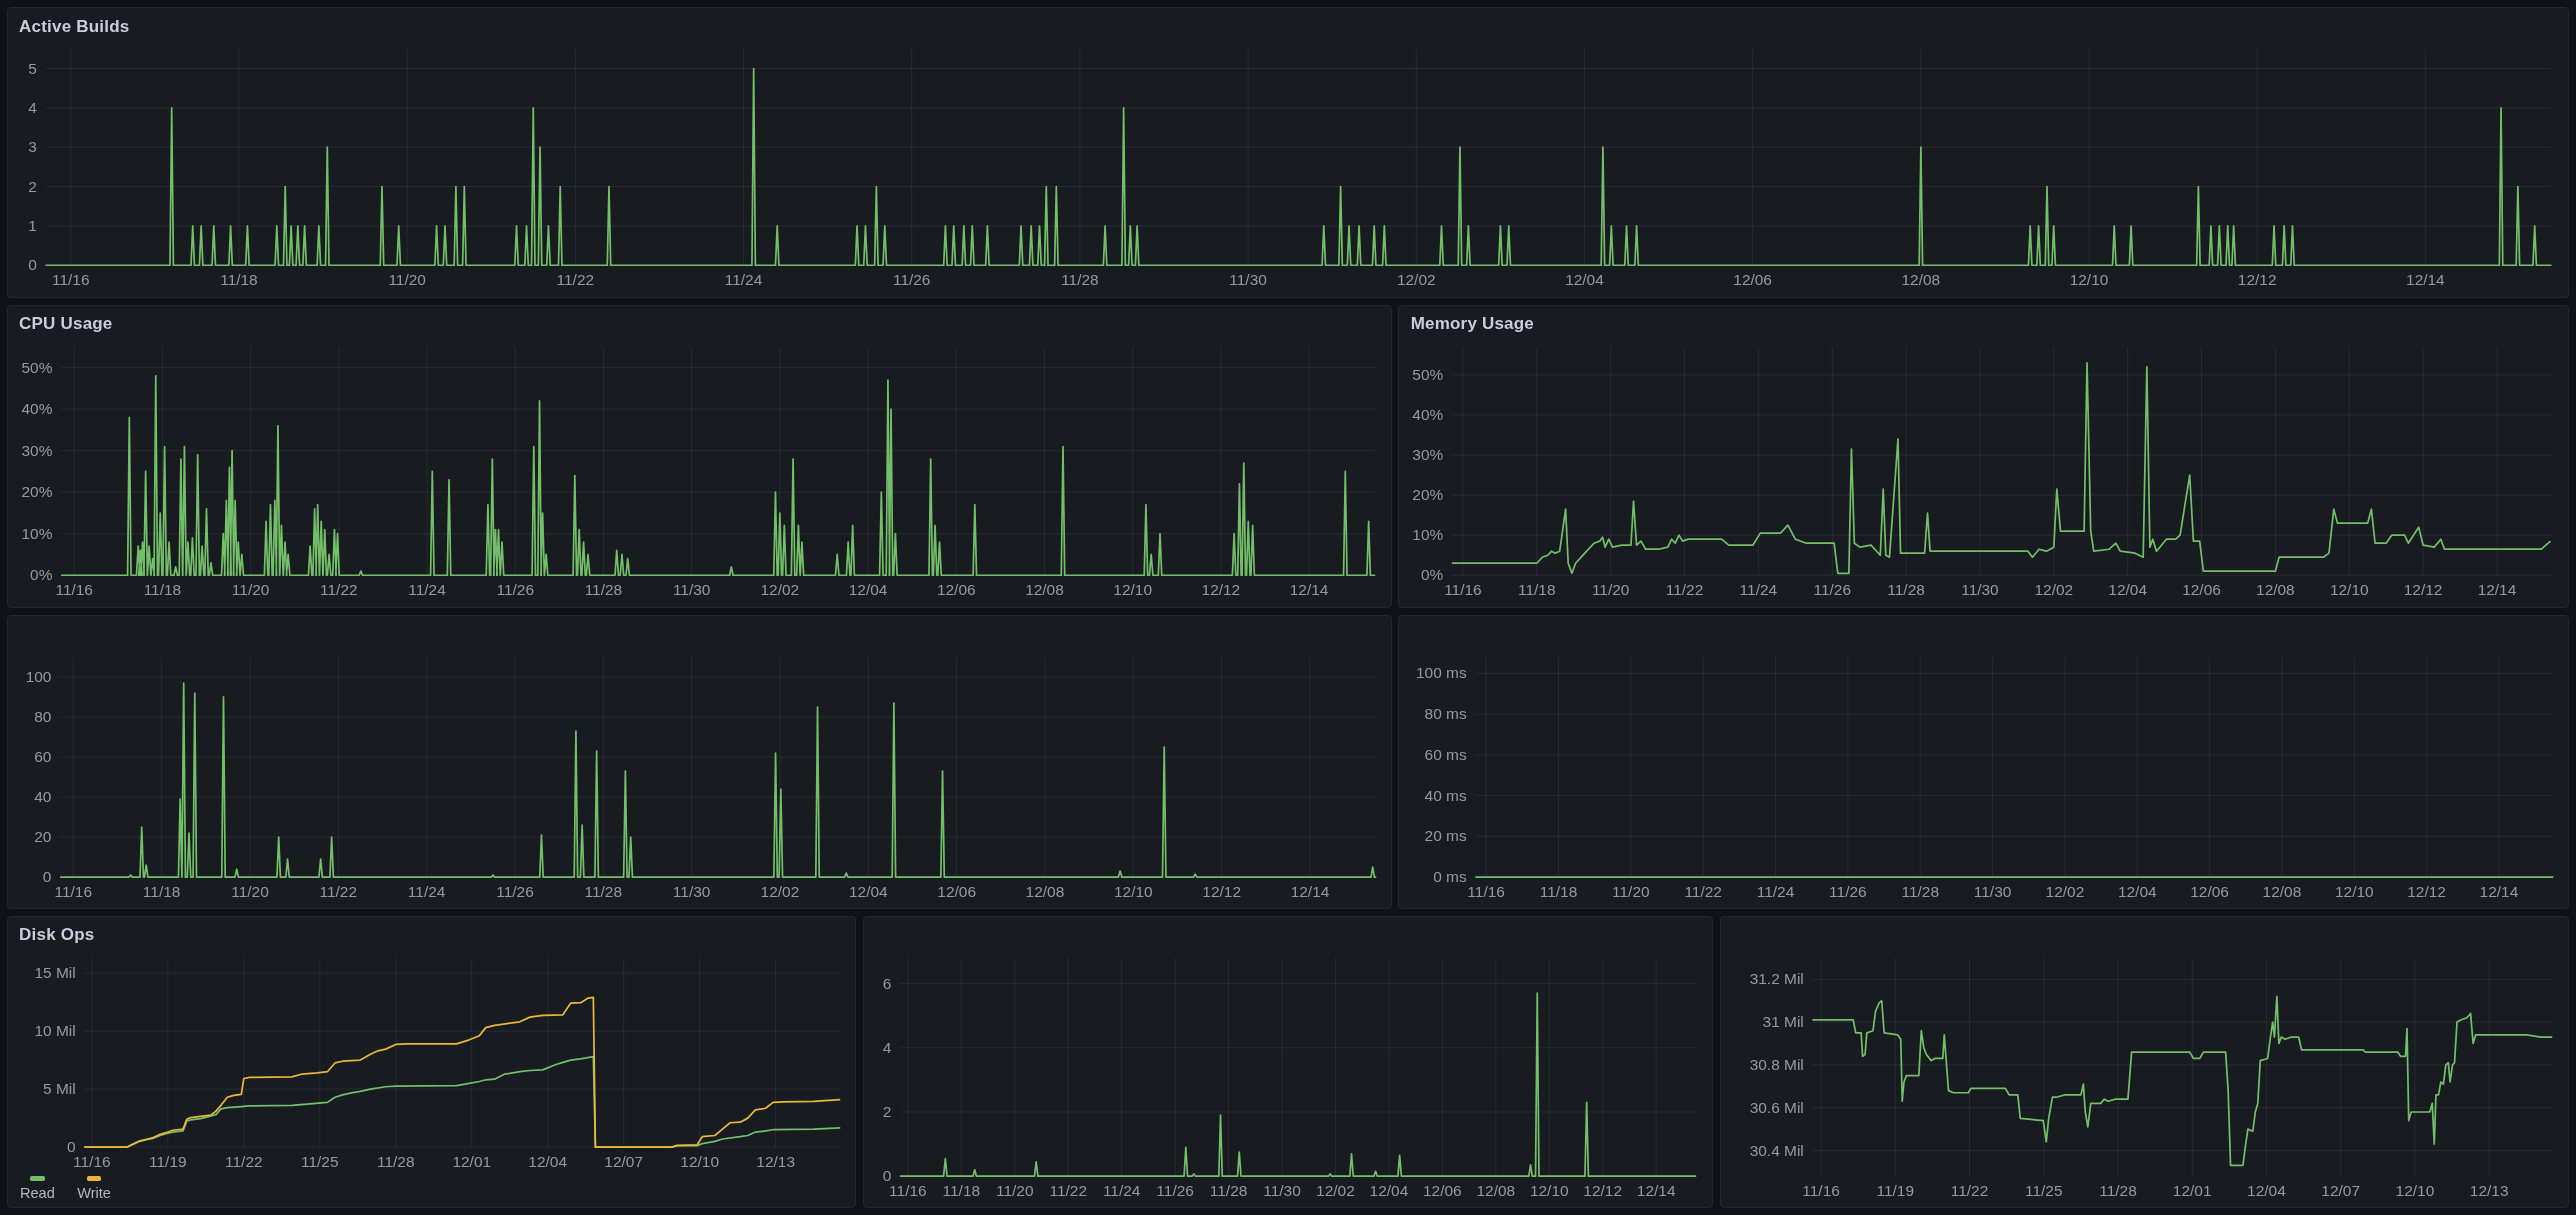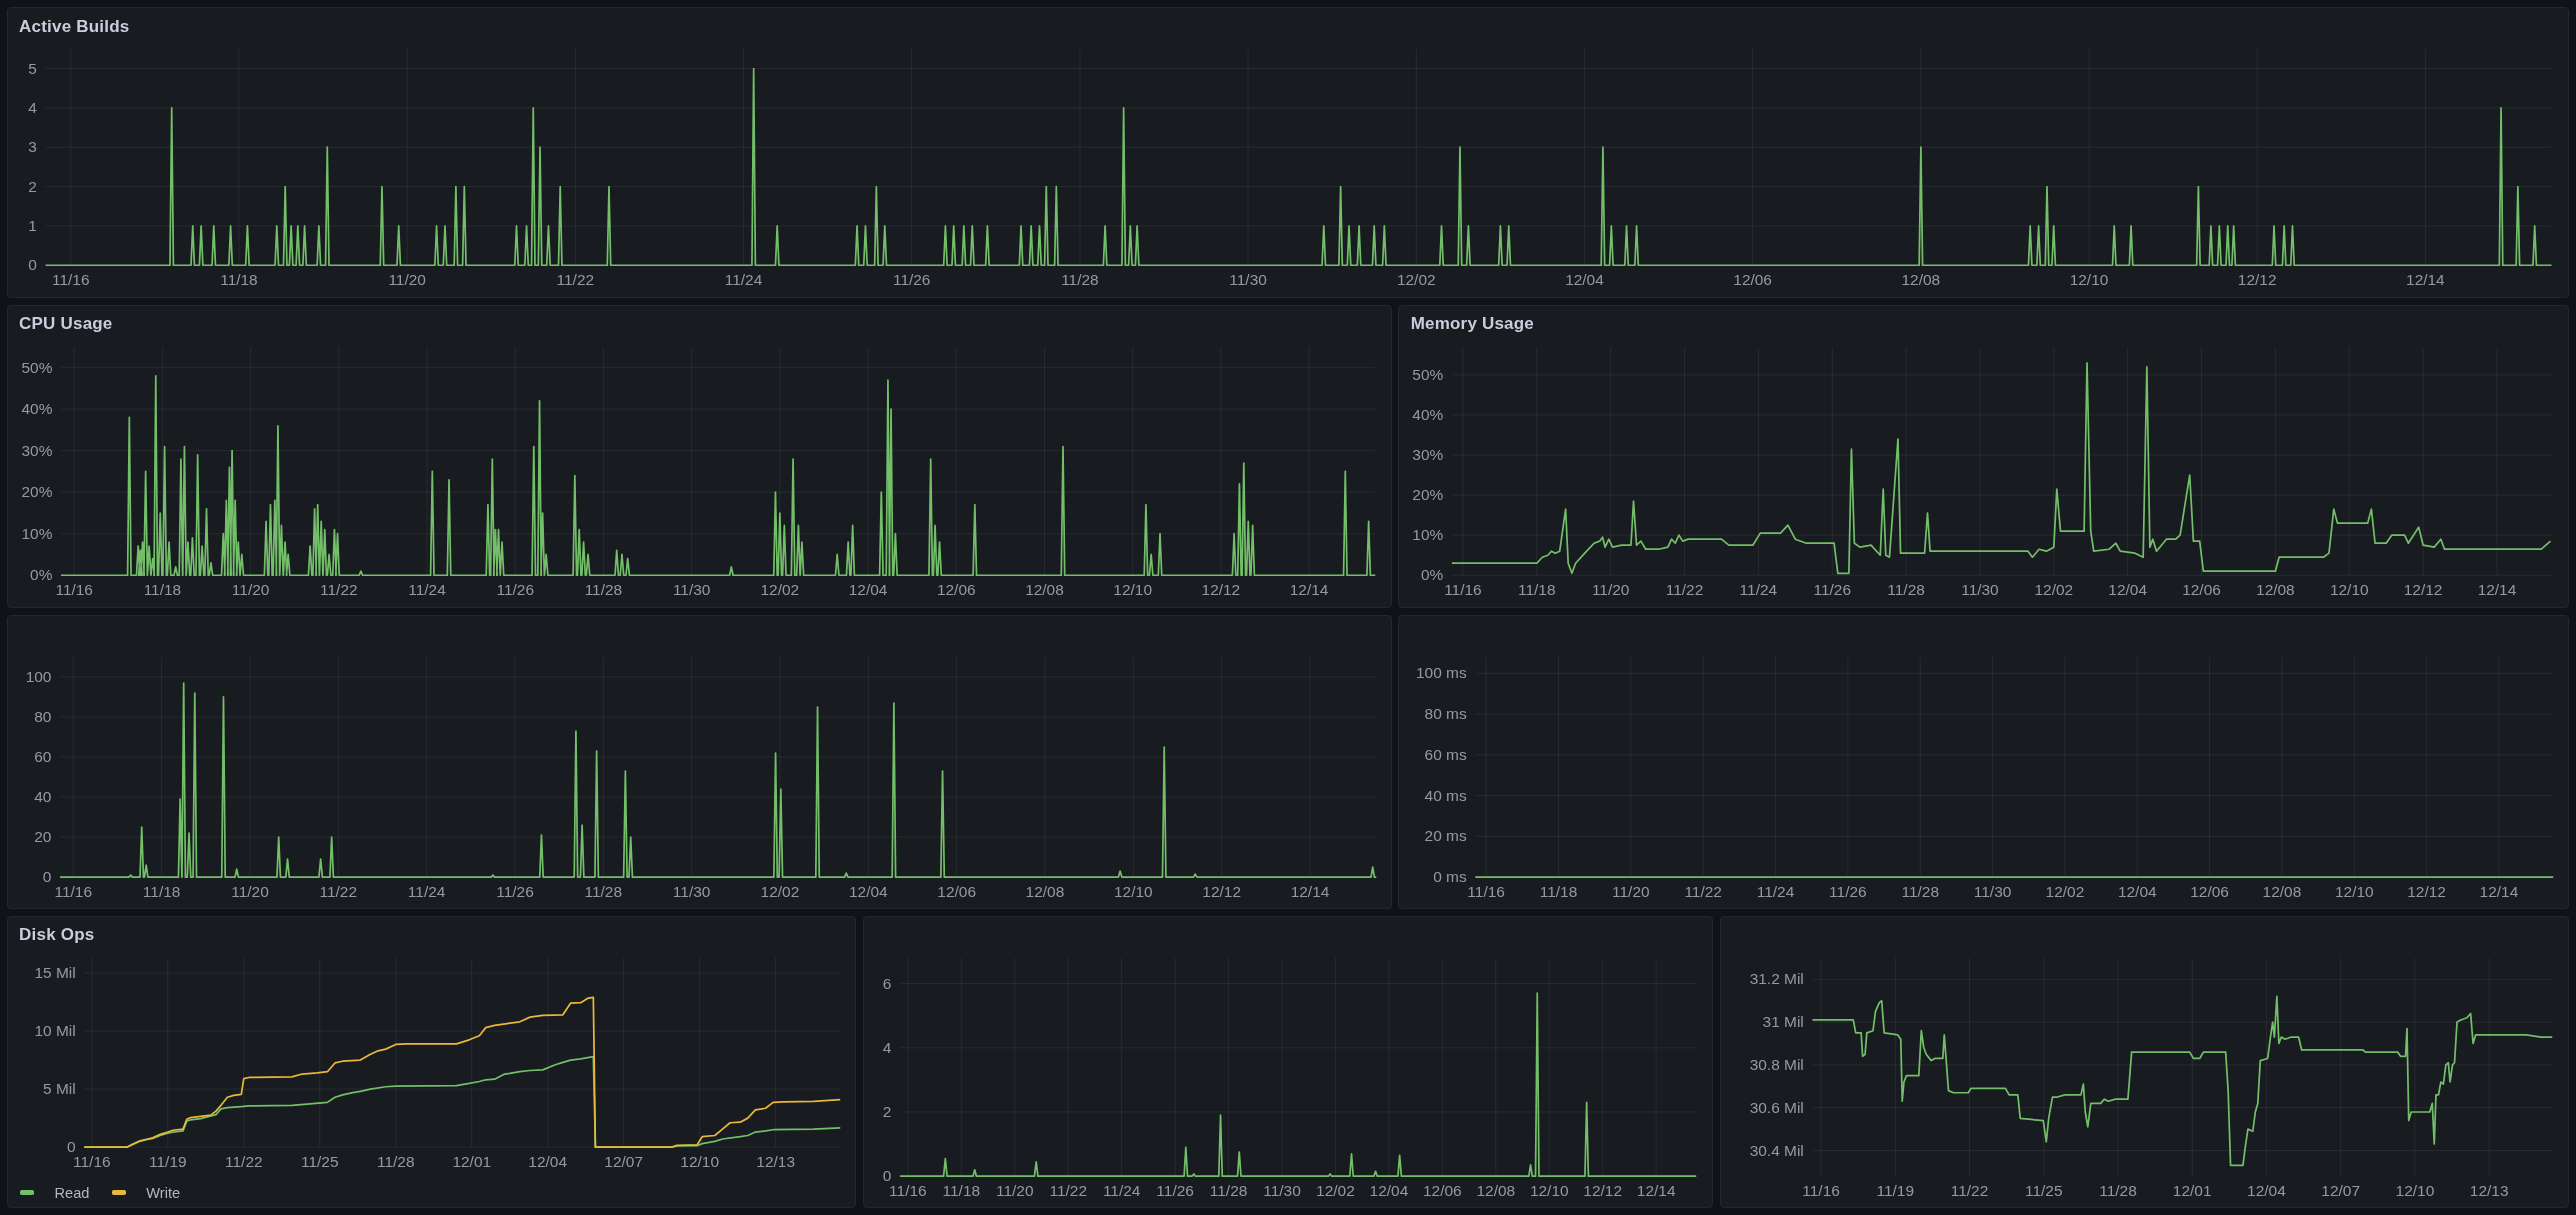--- a/index.html
+++ b/index.html
@@ -5,21 +5,21 @@
   html,body{margin:0;padding:0;background:#111217;}
   body{width:2576px;height:1216px;font-family:"Liberation Sans","DejaVu Sans",sans-serif;-webkit-font-smoothing:antialiased;}
   .dashboard{box-sizing:border-box;width:2576px;height:1216px;padding:6.9px;display:grid;
     grid-template-columns:repeat(24,1fr);grid-template-rows:291px 303px 294px 292px;gap:6.9px;}
   .panel{position:relative;background:#181b1f;border:0.9px solid #25272e;border-radius:4px;overflow:hidden;}
   .panel-title{margin:0;padding:7.7px 0 0 11.2px;font-size:17px;font-weight:600;color:#ccccdc;letter-spacing:0.2px;line-height:22.4px;}
   .chart{position:absolute;left:1.7px;right:1.7px;top:34px;bottom:5.2px;}
   .chart.has-legend{bottom:34px;}
   .chart svg{display:block;font-family:inherit;}
   .legend{position:absolute;left:12px;bottom:6px;display:flex;gap:22.4px;align-items:center;}
-  .legend-item{display:flex;align-items:center;gap:20px;cursor:pointer;}
+  .legend-item{display:flex;align-items:center;gap:4px;cursor:pointer;flex-direction:column;}
   .swatch{display:inline-block;width:14.6px;height:4.3px;border-radius:1.7px;}
   .legend-label{font-size:14.6px;color:#b4b7bd;}
   .span24{grid-column:span 24;} .span13{grid-column:span 13;} .span11{grid-column:span 11;} .span8{grid-column:span 8;}
 </style>
 </head>
 <body>
 
 <div class="dashboard">
 
   <section class="panel span24">

